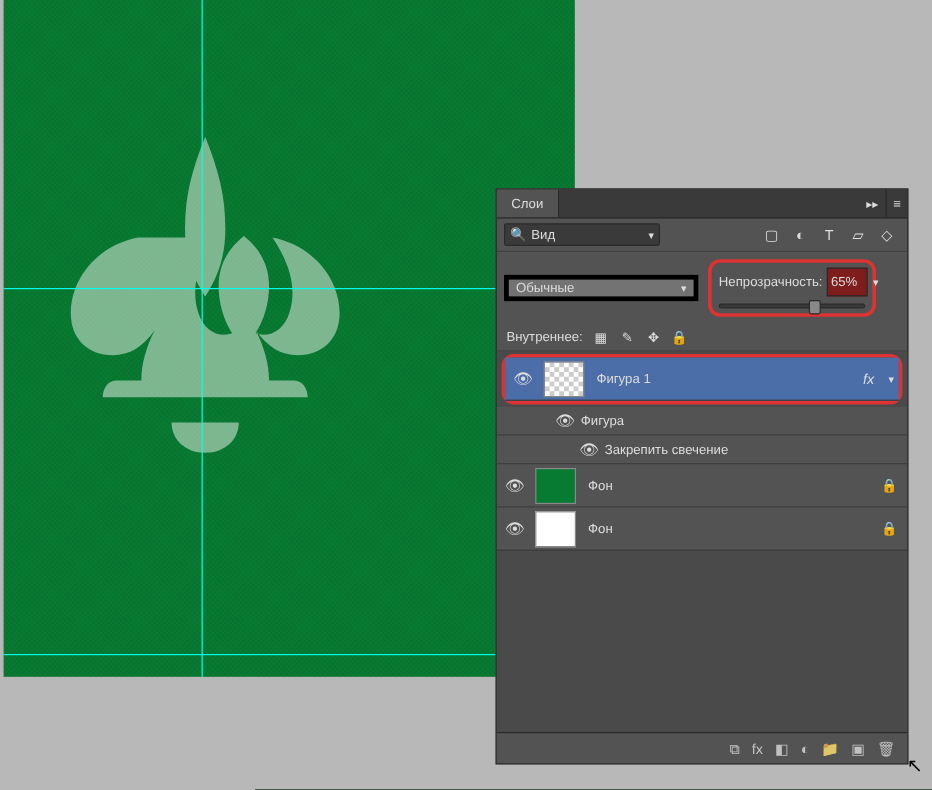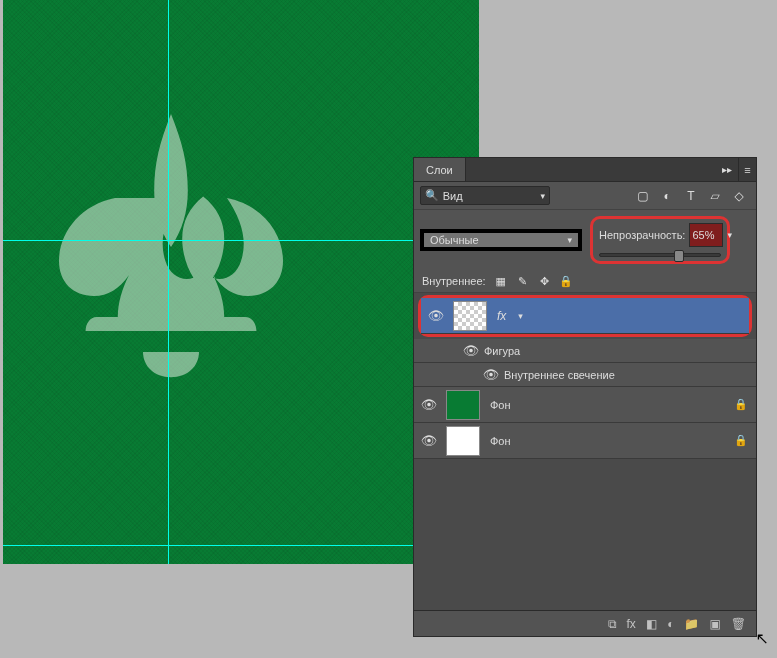--- a/index.html
+++ b/index.html
@@ -114,31 +114,32 @@
         <span>✥</span>
         <span>🔒</span>
       </div>
     </div>
 
     <div class="layers">
       <div class="layer-highlight">
         <div class="layer selected">
           <div class="eye">👁</div>
           <div class="thumb checker"></div>
+          <div class="layer-name">Фигура 1</div>
           <div class="layer-fx">fx</div>
           <span class="expand">▾</span>
         </div>
       </div>
       <div class="sublayer">
         <div class="eye">👁</div>
         <span>Фигура</span>
       </div>
       <div class="sublayer" style="padding-left:64px">
         <div class="eye">👁</div>
-        <span>Внутреннее свечение</span>
+        <span>Закрепить свечение</span>
       </div>
       <div class="layer">
         <div class="eye">👁</div>
         <div class="thumb green"></div>
         <div class="layer-name">Фон</div>
         <div class="layer-lock">🔒</div>
       </div>
       <div class="layer">
         <div class="eye">👁</div>
         <div class="thumb white"></div>

